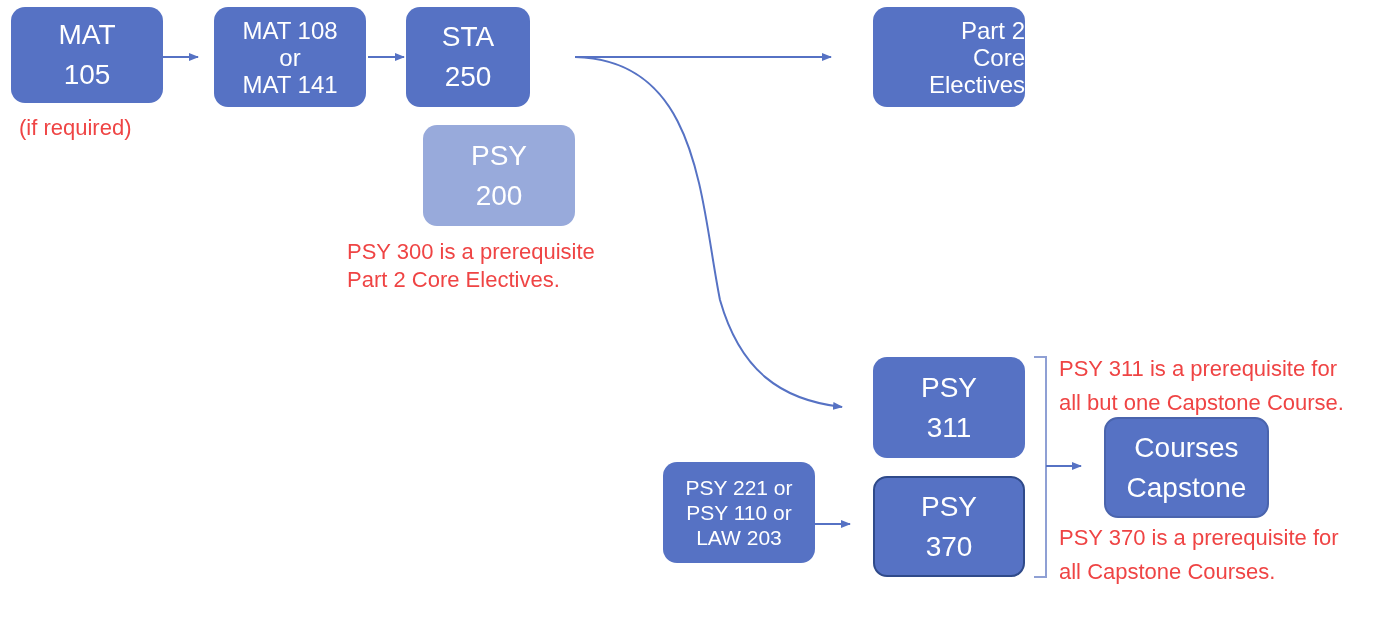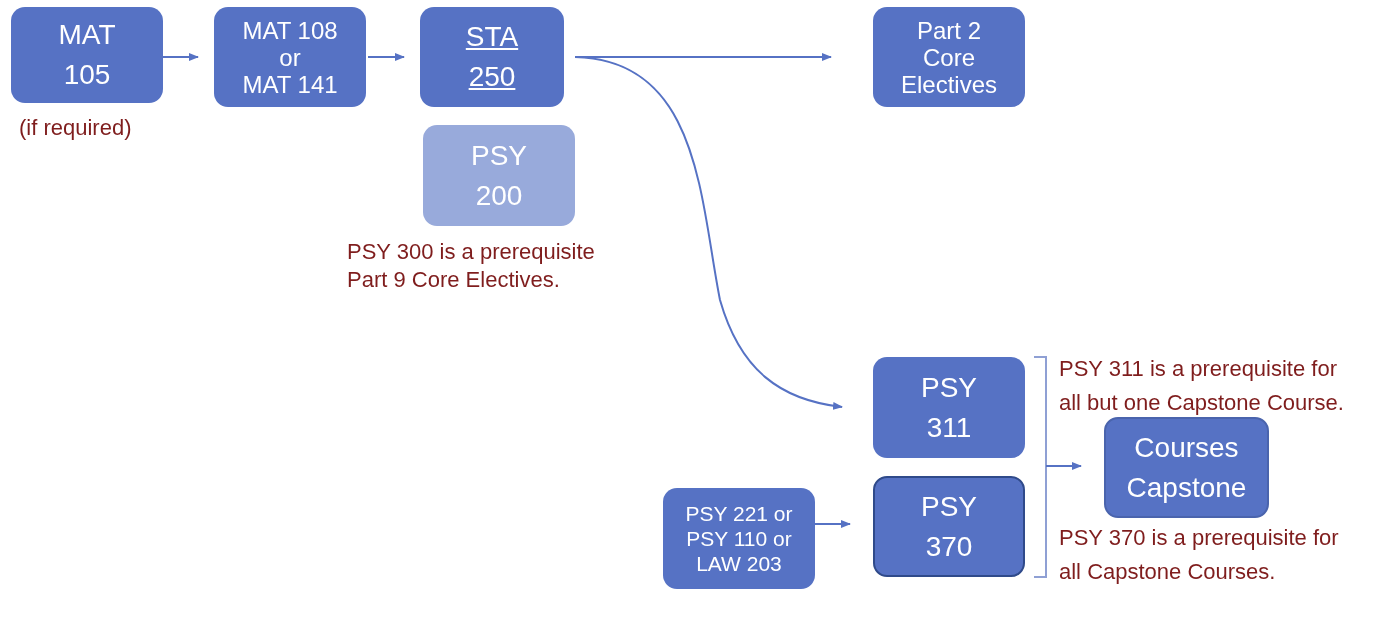--- a/index.html
+++ b/index.html
@@ -7,21 +7,21 @@
          font-family:"Liberation Sans", sans-serif; }
   .box { position:absolute; background:#5672c4; color:#fff; border-radius:14px;
          display:flex; flex-direction:column; align-items:center; justify-content:center;
          text-align:center; box-sizing:border-box; }
   .box span { display:block; }
   .box.light { background:#98aadb; }
   .box.outlined { border:2px solid #2f4a8a; }
   .t-lg { font-size:28px; line-height:40px; }
   .t-md { font-size:24px; line-height:27px; }
   .t-sm { font-size:21px; line-height:25px; }
-  .note { position:absolute; color:#7f1d1d; font-size:22px; line-height:28px; }
+  .note { position:absolute; color:#ef4444; font-size:22px; line-height:28px; }
   .note b { font-weight:normal; }
   svg.lines { position:absolute; left:0; top:0; }
 </style>
 </head>
 <body>
 
 <svg class="lines" width="1397" height="625">
   <defs>
     <marker id="ah" markerWidth="10" markerHeight="10" refX="9" refY="5" orient="auto" markerUnits="userSpaceOnUse">
       <path d="M0,1 L10,5 L0,9 Z" fill="#5672c4"></path>
@@ -41,52 +41,52 @@
   <span class="t-lg">105</span>
 </div>
 <div class="note" style="left:19px;top:114px;">(if required)</div>
 
 <div class="box" style="left:214px;top:7px;width:152px;height:100px;">
   <span class="t-md">MAT 108</span>
   <span class="t-md">or</span>
   <span class="t-md">MAT 141</span>
 </div>
 
-<div class="box" style="left:420px;top:7px;width:144px;height:100px;text-decoration:underline;">
+<div class="box" style="left:406px;top:7px;width:124px;height:100px;">
   <span class="t-lg">STA</span>
   <span class="t-lg">250</span>
 </div>
 
 <div class="box light" style="left:423px;top:125px;width:152px;height:101px;">
   <span class="t-lg">PSY</span>
   <span class="t-lg">200</span>
 </div>
 
 <div class="note" style="left:347px;top:238px;">
   <div>PSY 300 is a prerequisite</div>
-  <div>Part 9 Core Electives.</div>
+  <div>Part 2 Core Electives.</div>
 </div>
 
-<div class="box" style="left:873px;top:7px;width:152px;height:100px;">
+<div class="box" style="left:873px;top:7px;width:152px;height:100px;align-items:flex-end;">
   <span class="t-md">Part 2</span>
   <span class="t-md">Core</span>
   <span class="t-md">Electives</span>
 </div>
 
 <div class="box" style="left:873px;top:357px;width:152px;height:101px;">
   <span class="t-lg">PSY</span>
   <span class="t-lg">311</span>
 </div>
 
 <div class="box outlined" style="left:873px;top:476px;width:152px;height:101px;">
   <span class="t-lg">PSY</span>
   <span class="t-lg">370</span>
 </div>
 
-<div class="box" style="left:663px;top:488px;width:152px;height:101px;">
+<div class="box" style="left:663px;top:462px;width:152px;height:101px;">
   <span class="t-sm">PSY 221 or</span>
   <span class="t-sm">PSY 110 or</span>
   <span class="t-sm">LAW 203</span>
 </div>
 
 <div class="box outlined" style="left:1104px;top:417px;width:165px;height:101px;border-color:#4a64ad;">
   <span class="t-lg">Courses</span>
   <span class="t-lg">Capstone</span>
 </div>
 

